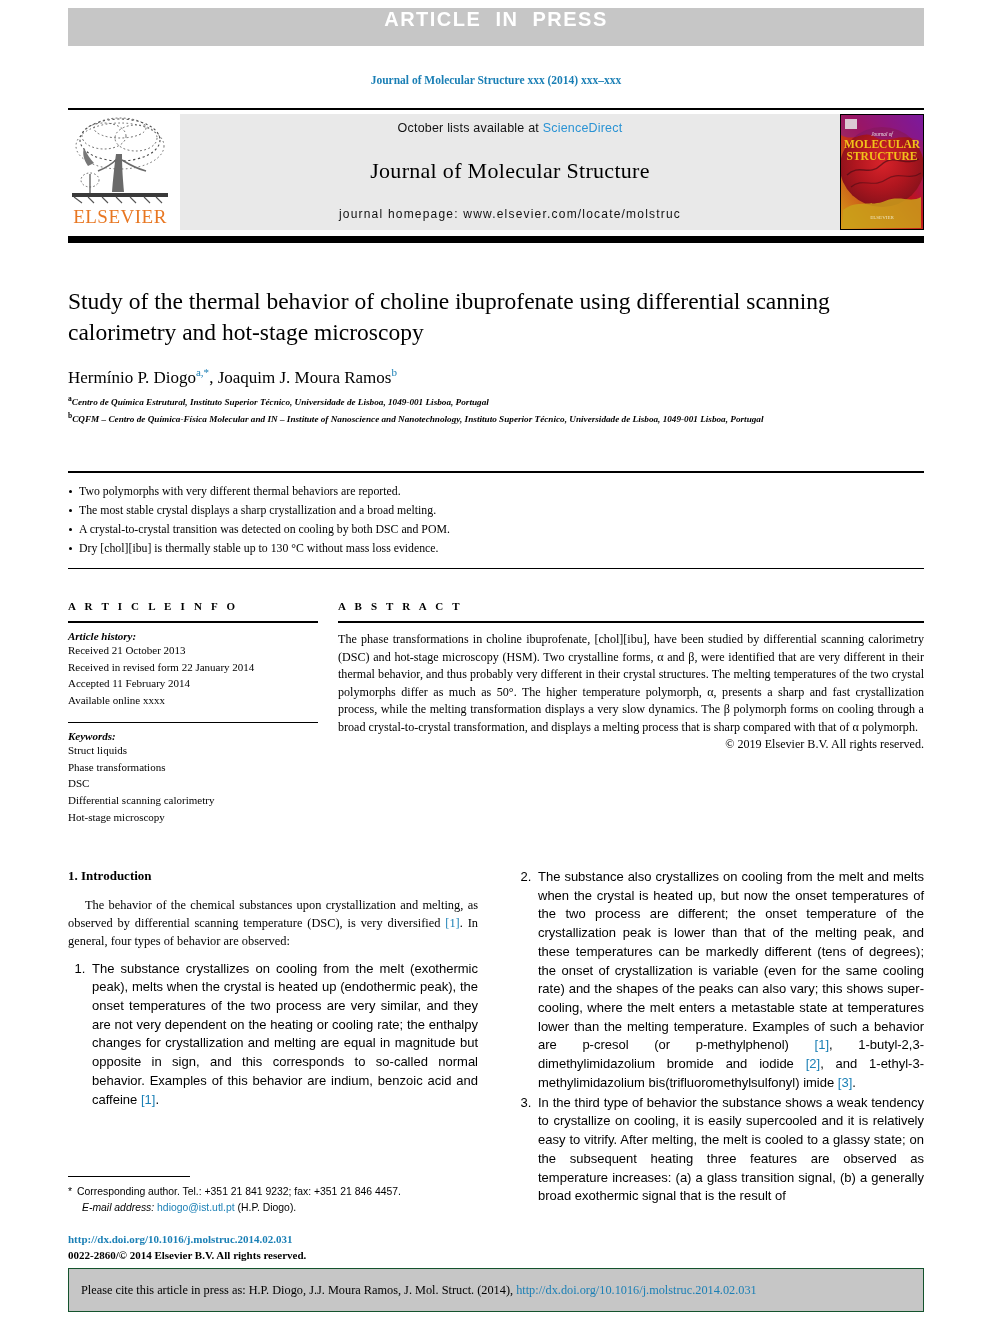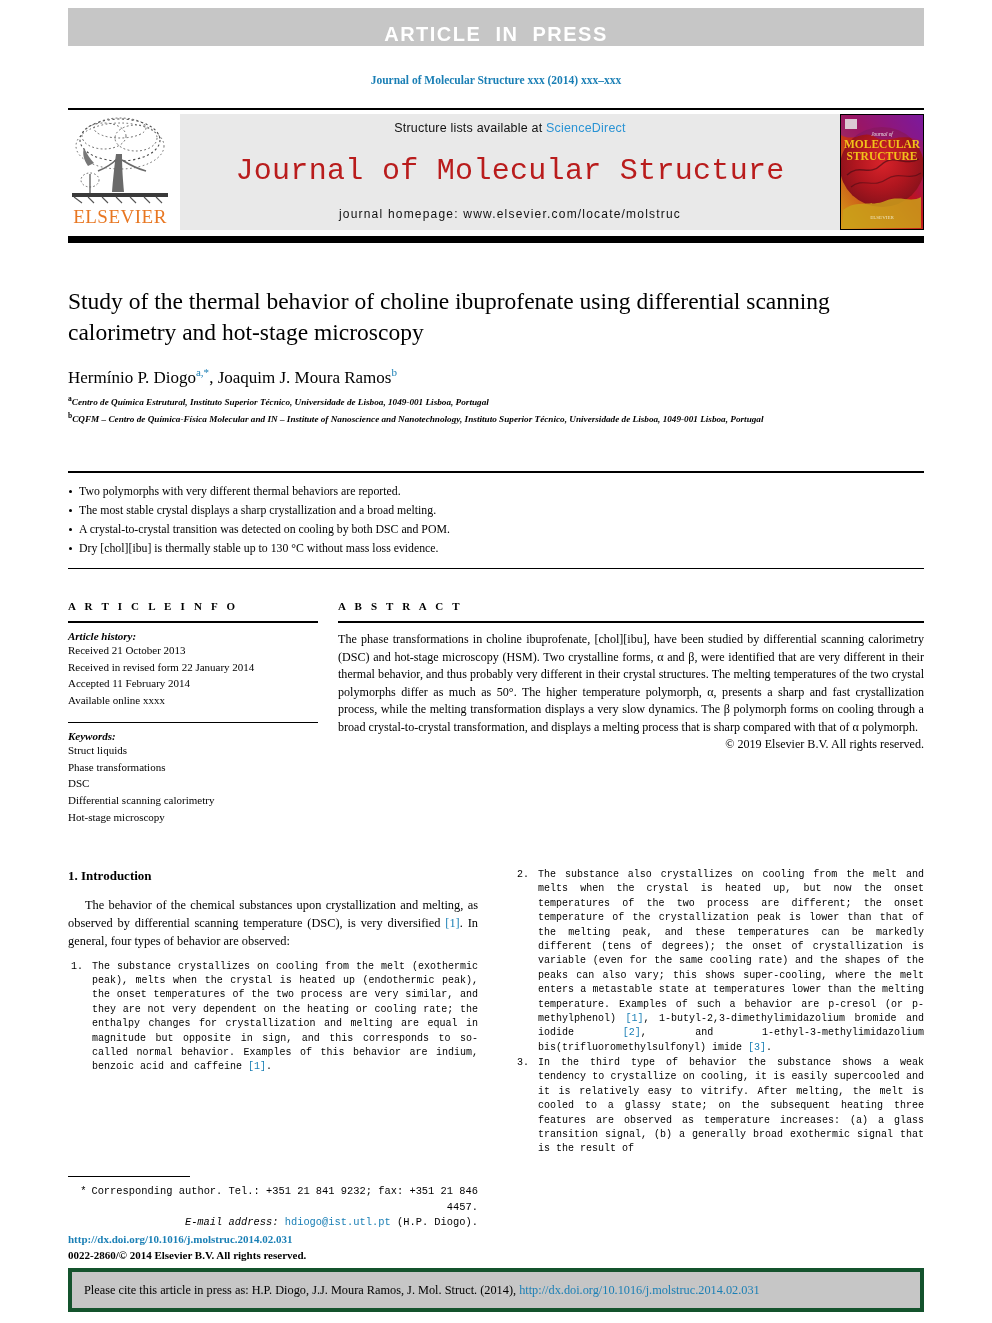--- a/index.html
+++ b/index.html
@@ -25,21 +25,21 @@
 
   
   .aip-bar {
     position: absolute;
     left: 68px;
     top: 8px;
     width: 856px;
     height: 38px;
     background: #c6c6c6;
     display: flex;
-    align-items: flex-end;
+    align-items: flex-start;
     justify-content: center;
   }
   .aip-text {
     font-family: "Liberation Sans", sans-serif;
     font-weight: bold;
     font-size: 20px;
     letter-spacing: 1.5px;
     color: #ffffff;
     word-spacing: 7px;
   }
@@ -106,23 +106,23 @@
     box-sizing: border-box;
   }
   .contents-line {
     font-family: "Liberation Sans", sans-serif;
     font-size: 12.5px;
     color: #111;
     letter-spacing: 0.2px;
   }
   .contents-line .sd { color: #2a93d4; }
   .journal-title {
-    font-family: Liberation Mono, monospace;
-    font-size: 30px;
-    color: #b91c1c;
+    font-family: Liberation Serif, serif;
+    font-size: 22px;
+    color: #000000;
     letter-spacing: 0.3px;
   }
   .homepage-line {
     font-family: "Liberation Sans", sans-serif;
     font-size: 12px;
     color: #111;
     letter-spacing: 1.2px;
   }
   .cover-img {
     position: absolute;
@@ -290,22 +290,22 @@
     margin: 0 0 9px 0;
     color: #000;
   }
   .p.indent { text-indent: 17px; }
   ol.numlist {
     margin: 0;
     padding-left: 21px;
     list-style: decimal;
   }
   ol.numlist li {
-    font-family: Liberation Mono, monospace;
-    font-size: 10px;
+    font-family: Liberation Sans, sans-serif;
+    font-size: 13px;
     line-height: 1.44;
     text-align: justify;
     margin-bottom: 1px;
     color: #000;
     padding-left: 3px;
   }
   .ref { color: #1a7fb5; }
 
   
   .footnote {
@@ -314,27 +314,26 @@
     top: 1176px;
     width: 410px;
   }
   .fn-rule {
     width: 122px;
     height: 1px;
     background: #000;
     margin-bottom: 7px;
   }
   .fn-line {
-    font-family: Liberation Mono, monospace;
+    font-family: Liberation Sans, sans-serif;
     font-size: 10.4px;
     line-height: 1.5;
     color: #000;
     padding-left: 12px;
     text-indent: -12px;
-    text-align: right;
   }
   .fn-line .star { margin-right: 5px; }
   .fn-line em { font-style: italic; }
   .fn-line a, .linkblue { color: #1a7fb5; text-decoration: none; }
 
   .doi-block {
     position: absolute;
     left: 68px;
     top: 1232px;
     width: 420px;
@@ -355,21 +354,21 @@
   }
 
   
   .cite-bar {
     position: absolute;
     left: 68px;
     top: 1268px;
     width: 856px;
     height: 44px;
     background: #c6c6c6;
-    border: 4px solid #14532d;
+    border: 1px solid #14532d;
     box-sizing: border-box;
     display: flex;
     align-items: center;
     padding-left: 12px;
   }
   .cite-text {
     font-family: "Liberation Serif", serif;
     font-size: 12.3px;
     color: #000;
   }
@@ -405,21 +404,21 @@
           <path d="M22 60 L22 79" stroke="#666" stroke-width="1.4"></path>
           <rect x="4" y="79" width="96" height="4" fill="#3a3a3a"></rect>
           <path d="M6 83 L14 89 M20 83 L26 89 M34 83 L40 89 M48 83 L54 89 M62 83 L68 89 M76 83 L82 89 M88 83 L94 89" stroke="#555" stroke-width="1.1"></path>
         </g>
       </svg>
       <div class="elsevier-word">ELSEVIER</div>
     </div>
 
     <div class="center-panel">
       <div class="contents-line">
-        <span>Structure lists available at </span><span class="sd">ScienceDirect</span>
+        <span>October lists available at </span><span class="sd">ScienceDirect</span>
       </div>
       <div class="journal-title">Journal of Molecular Structure</div>
       <div class="homepage-line">journal homepage: www.elsevier.com/locate/molstruc</div>
     </div>
 
     <div class="cover-img">
       <svg width="82" height="114" viewBox="0 0 82 114">
         <defs>
           <radialGradient id="cg" cx="50%" cy="45%" r="70%">
             <stop offset="0%" stop-color="#d8232a"></stop>

